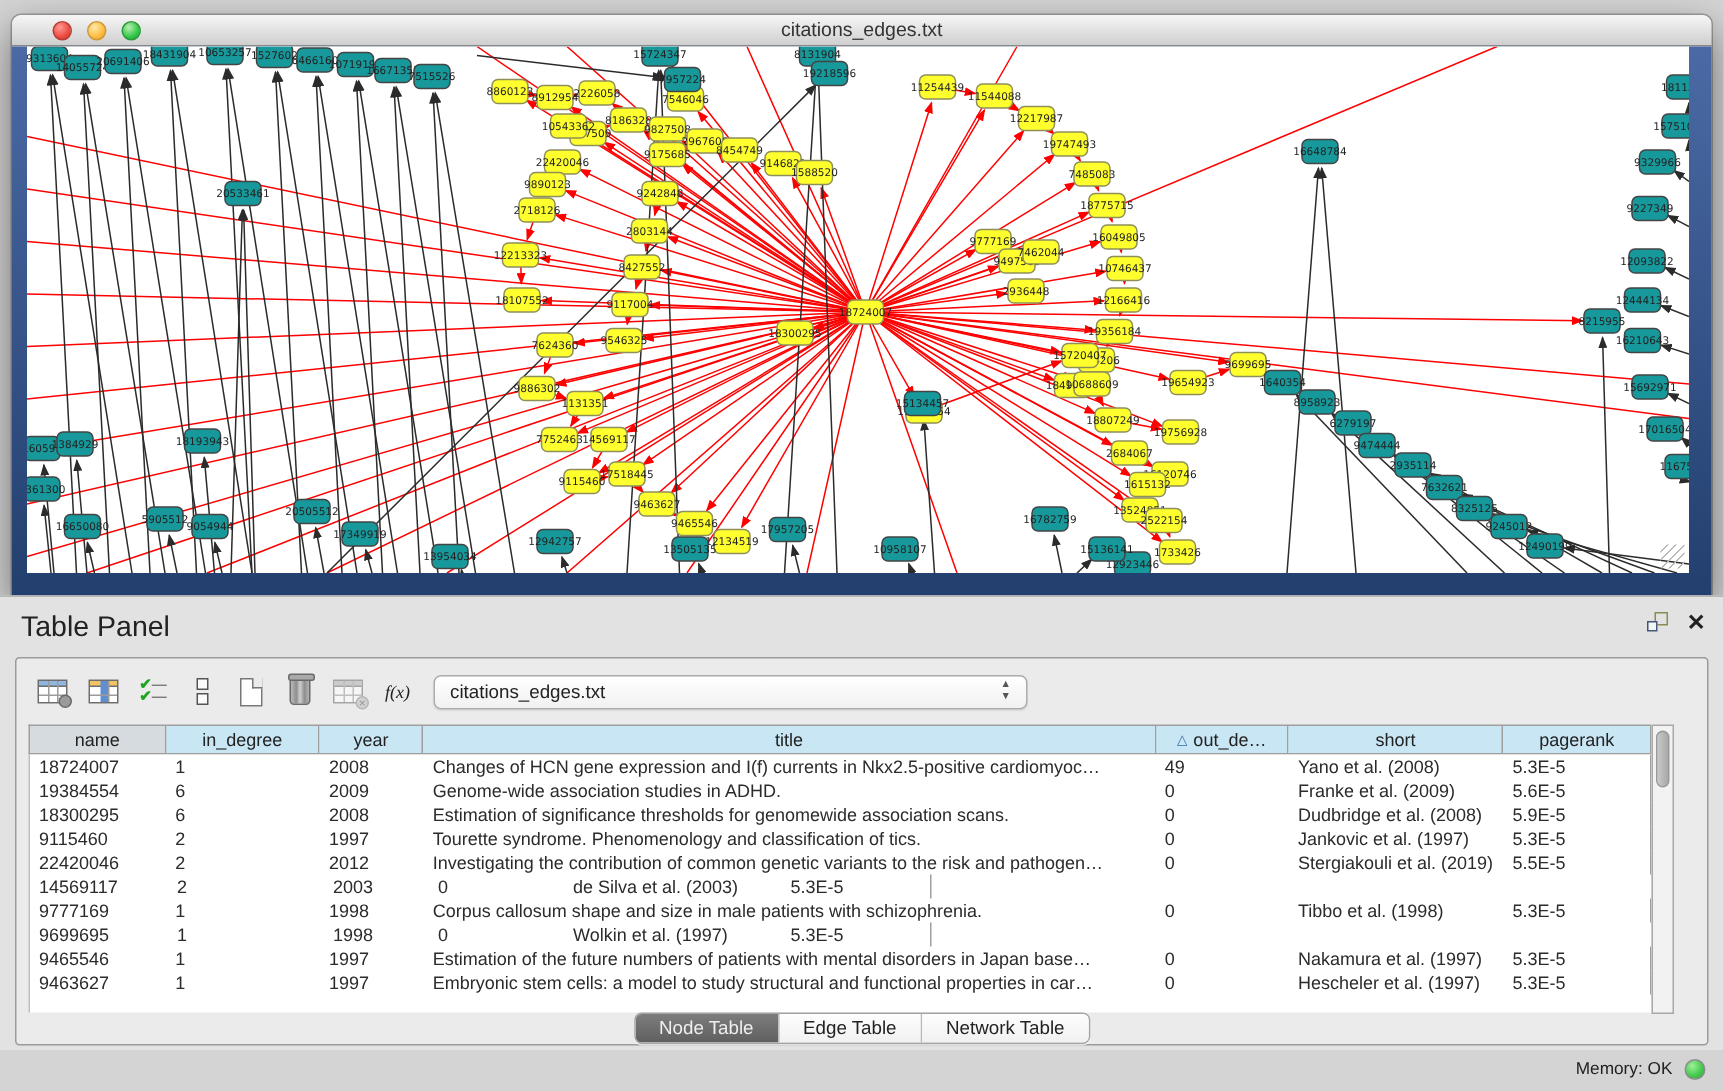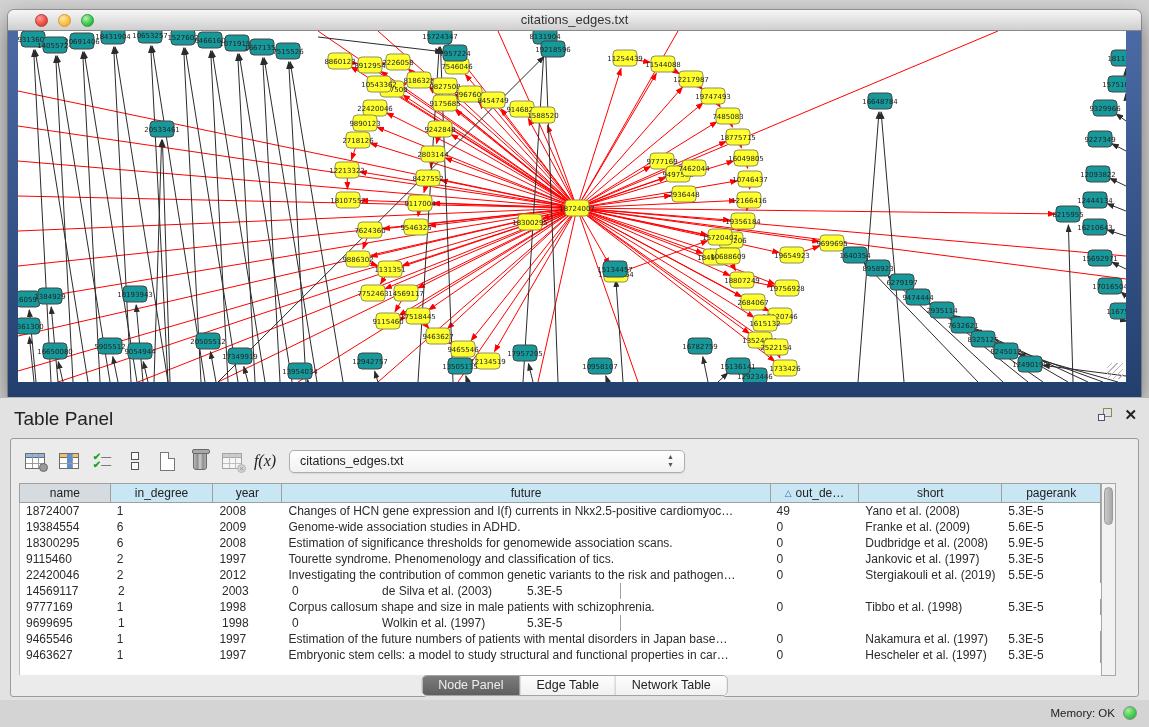--- a/index.html
+++ b/index.html
@@ -30,21 +30,21 @@
   .panel-header { position:relative; height:36px; }
   .panel-title { position:absolute; left:14px; top:10px; font-size:19px; color:#222; }
   .float-icon { position:absolute; right:36px; top:10px; width:15px; height:15px; }
   .close-icon { position:absolute; right:12px; top:8px; font-size:15px; font-weight:bold; color:#222; cursor:default; }
   .panel-body { position:absolute; left:10px; top:40px; width:1129px; height:259px;
     background:#ebebeb; border:1px solid #9b9b9b; border-radius:3px; }
 
   
   .toolbar { position:absolute; left:0; top:6px; height:34px; width:100%; }
   .tb-btn { position:absolute; top:2px; width:28px; height:28px; display:flex; align-items:center; justify-content:center; }
-  .fx-label { font-size:16px; color:#222; font-family:"Liberation Serif", serif; font-style:italic; }
+  .fx-label { font-size:12px; color:#222; font-family:"Liberation Serif", serif; font-style:italic; }
   .dropdown { position:absolute; left:278px; top:5px; width:396px; height:23px; background:linear-gradient(#ffffff,#f1f1f1);
     border:1px solid #adadad; border-radius:5px; font-size:12.5px; color:#222; line-height:21px; padding-left:10px; box-shadow:0 1px 1px rgba(0,0,0,.08);}
   .dd-stepper { position:absolute; right:8px; top:2px; width:11px; height:18px; font-size:7px; color:#555; line-height:8px; text-align:center;}
 
   
   .tbl { position:absolute; left:8px; top:44px; width:1097px; }
   .thead { display:flex; height:20px; border:1px solid #9f9f9f; border-right:none; width:1082px; }
   .th { font-size:12px; color:#222; background:#c9e6f4; border-right:1px solid #9f9f9f;
     display:flex; align-items:center; justify-content:center; overflow:hidden; white-space:nowrap;text-align:center; }
   .th.first { background:#d5dbde; }
@@ -865,21 +865,21 @@
             <div class="th c0 first">
               <span>name</span>
             </div>
             <div class="th c1">
               <span>in_degree</span>
             </div>
             <div class="th c2">
               <span>year</span>
             </div>
             <div class="th c3">
-              <span>future</span>
+              <span>title</span>
             </div>
             <div class="th c4">
               <span class="sort-tri">△</span>
               <span>out_de…</span>
             </div>
             <div class="th c5">
               <span>short</span>
             </div>
             <div class="th c6">
               <span>pagerank</span>
@@ -974,21 +974,21 @@
               <div class="td c5">Hescheler et al. (1997)</div>
               <div class="td c6">5.3E-5</div>
             </div>
           </div>
         <div class="vscroll">
           <div class="vthumb"></div>
         </div>
       </div>
 
       <div class="tabs" id="tabs">
-          <div class="tab sel">Node Panel</div>
+          <div class="tab sel">Node Table</div>
           <div class="tab">Edge Table</div>
           <div class="tab">Network Table</div>
         </div>
     </div>
   </div>
 
   <div class="statusbar">
     <span class="mem-label">Memory: OK</span>
     <span class="mem-dot"></span>
   </div>

